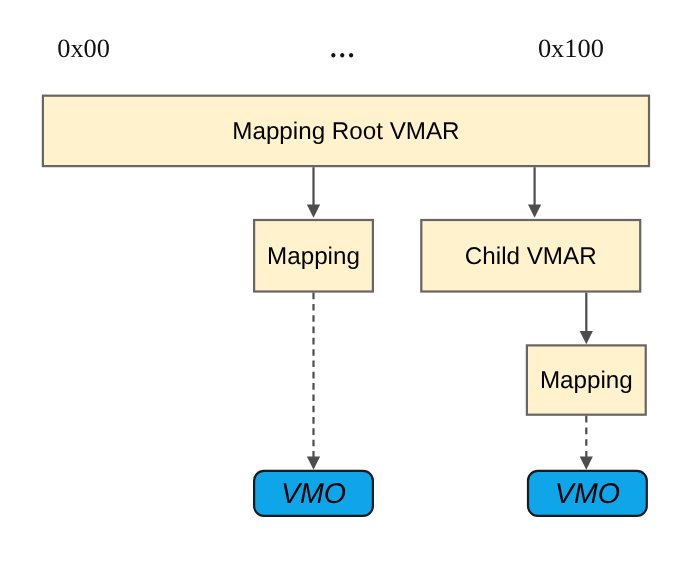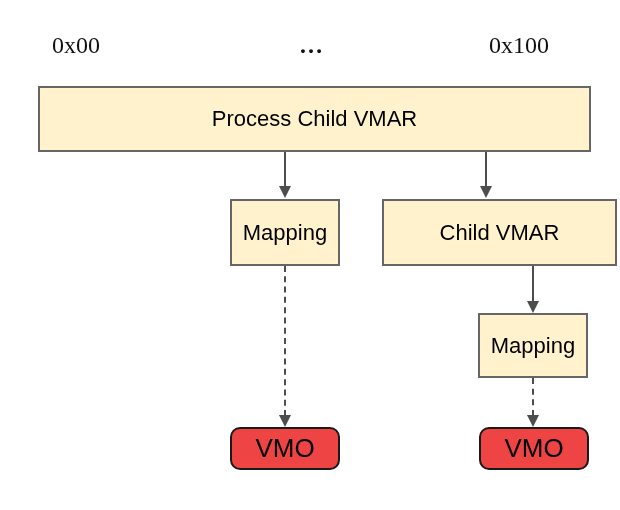--- a/index.html
+++ b/index.html
@@ -32,29 +32,30 @@
     justify-content: center;
     font-size: 22px;
     color: #000000;
     white-space: nowrap;
   }
   .vmar {
     background: #FFF2CC;
     border: 2px solid #666666;
   }
   .vmo {
-    background: #ef4444;
+    background: #0ea5e9;
     border: 2px solid #1A1A1A;
     border-radius: 10px;
     font-size: 26px;
+    font-style: italic;
   }
 
   #node-root          { left: 38px;  top: 86px;  width: 553px; height: 66px; }
   #node-mapping-left  { left: 230px; top: 199px; width: 110px; height: 67px; }
-  #node-child-vmar    { left: 382px; top: 199px; width: 235px; height: 67px; justify-content: center; }
+  #node-child-vmar    { left: 382px; top: 199px; width: 201px; height: 67px; justify-content: center; }
   #node-mapping-right { left: 478px; top: 313px; width: 110px; height: 65px; }
   #node-vmo-left      { left: 230px; top: 427px; width: 110px; height: 43px; }
   #node-vmo-right     { left: 479px; top: 427px; width: 110px; height: 43px; }
 
   .edge-line {
     position: absolute;
     width: 0;
     border-left: 2px solid #4D4D4D;
   }
   .edge-line.dashed { border-left-style: dashed; }
@@ -80,21 +81,21 @@
 </head>
 <body>
 
 <div class="canvas">
 
   <span id="addr-start" class="addr">0x00</span>
   <span id="addr-mid" class="addr">…</span>
   <span id="addr-end" class="addr">0x100</span>
 
   <div id="node-root" class="node vmar">
-    <span>Process Child VMAR</span>
+    <span>Mapping Root VMAR</span>
   </div>
 
   <div id="node-mapping-left" class="node vmar">
     <span>Mapping</span>
   </div>
 
   <div id="node-child-vmar" class="node vmar">
     <span>Child VMAR</span>
   </div>
 

